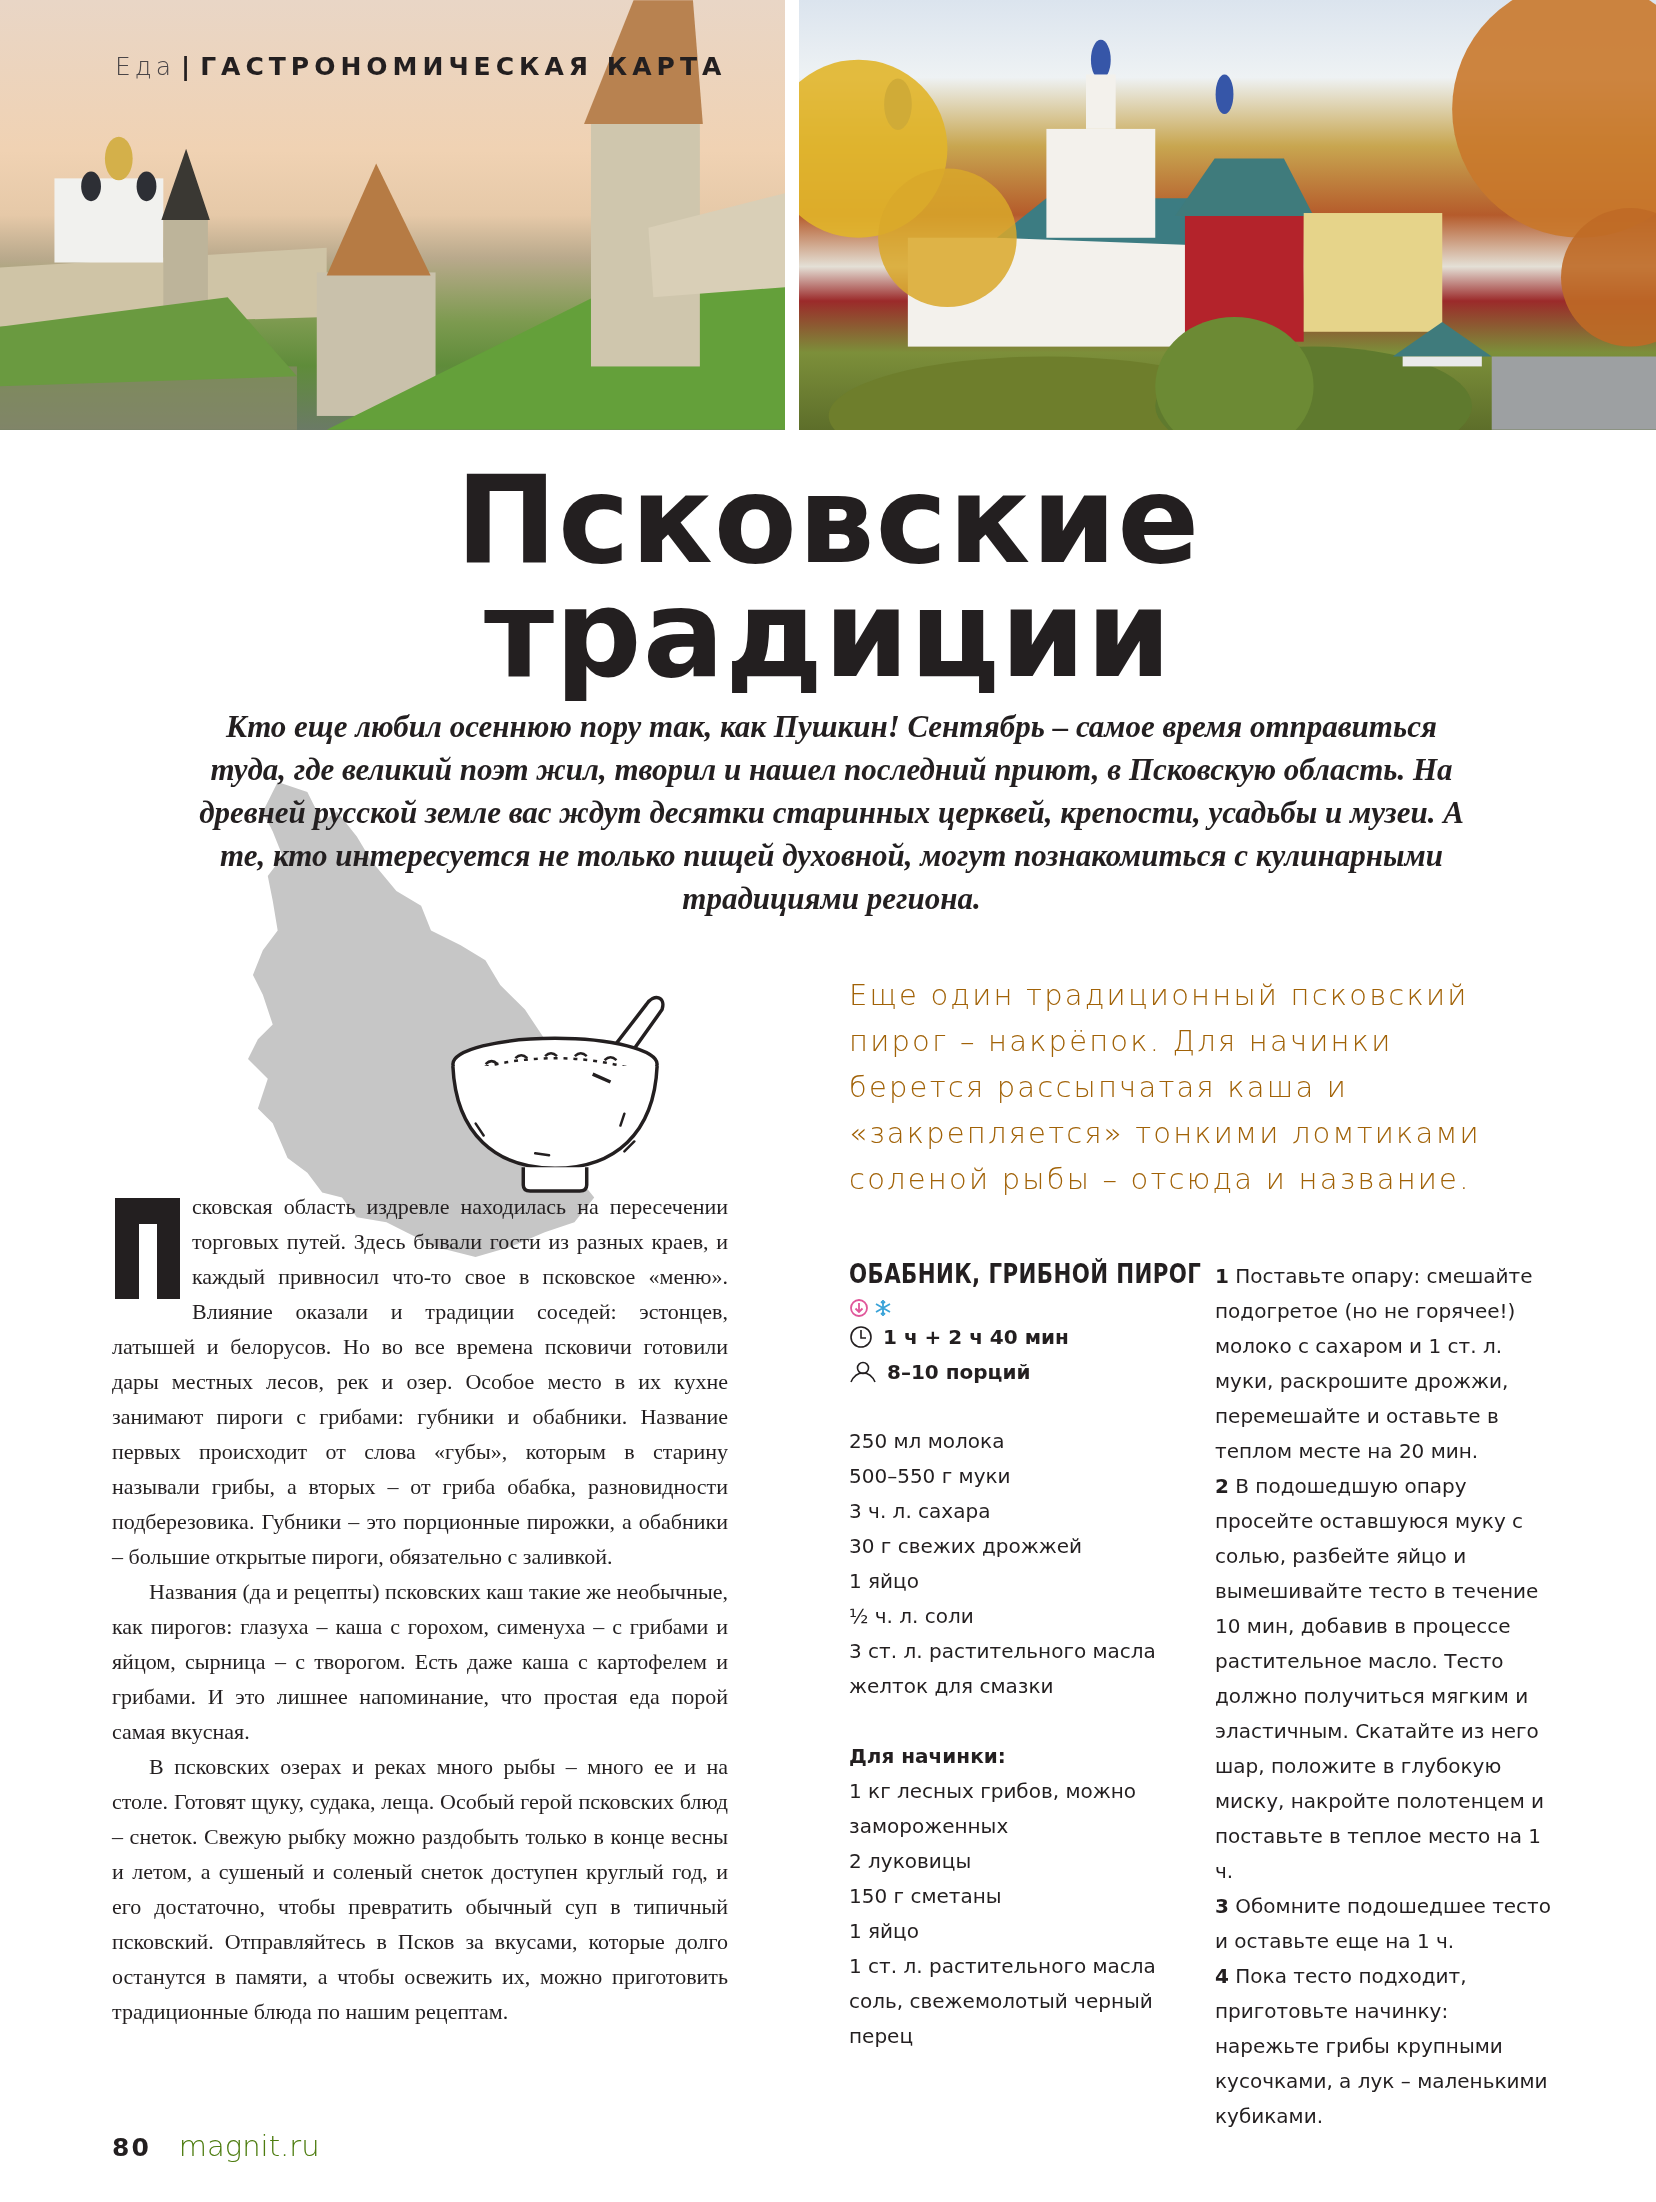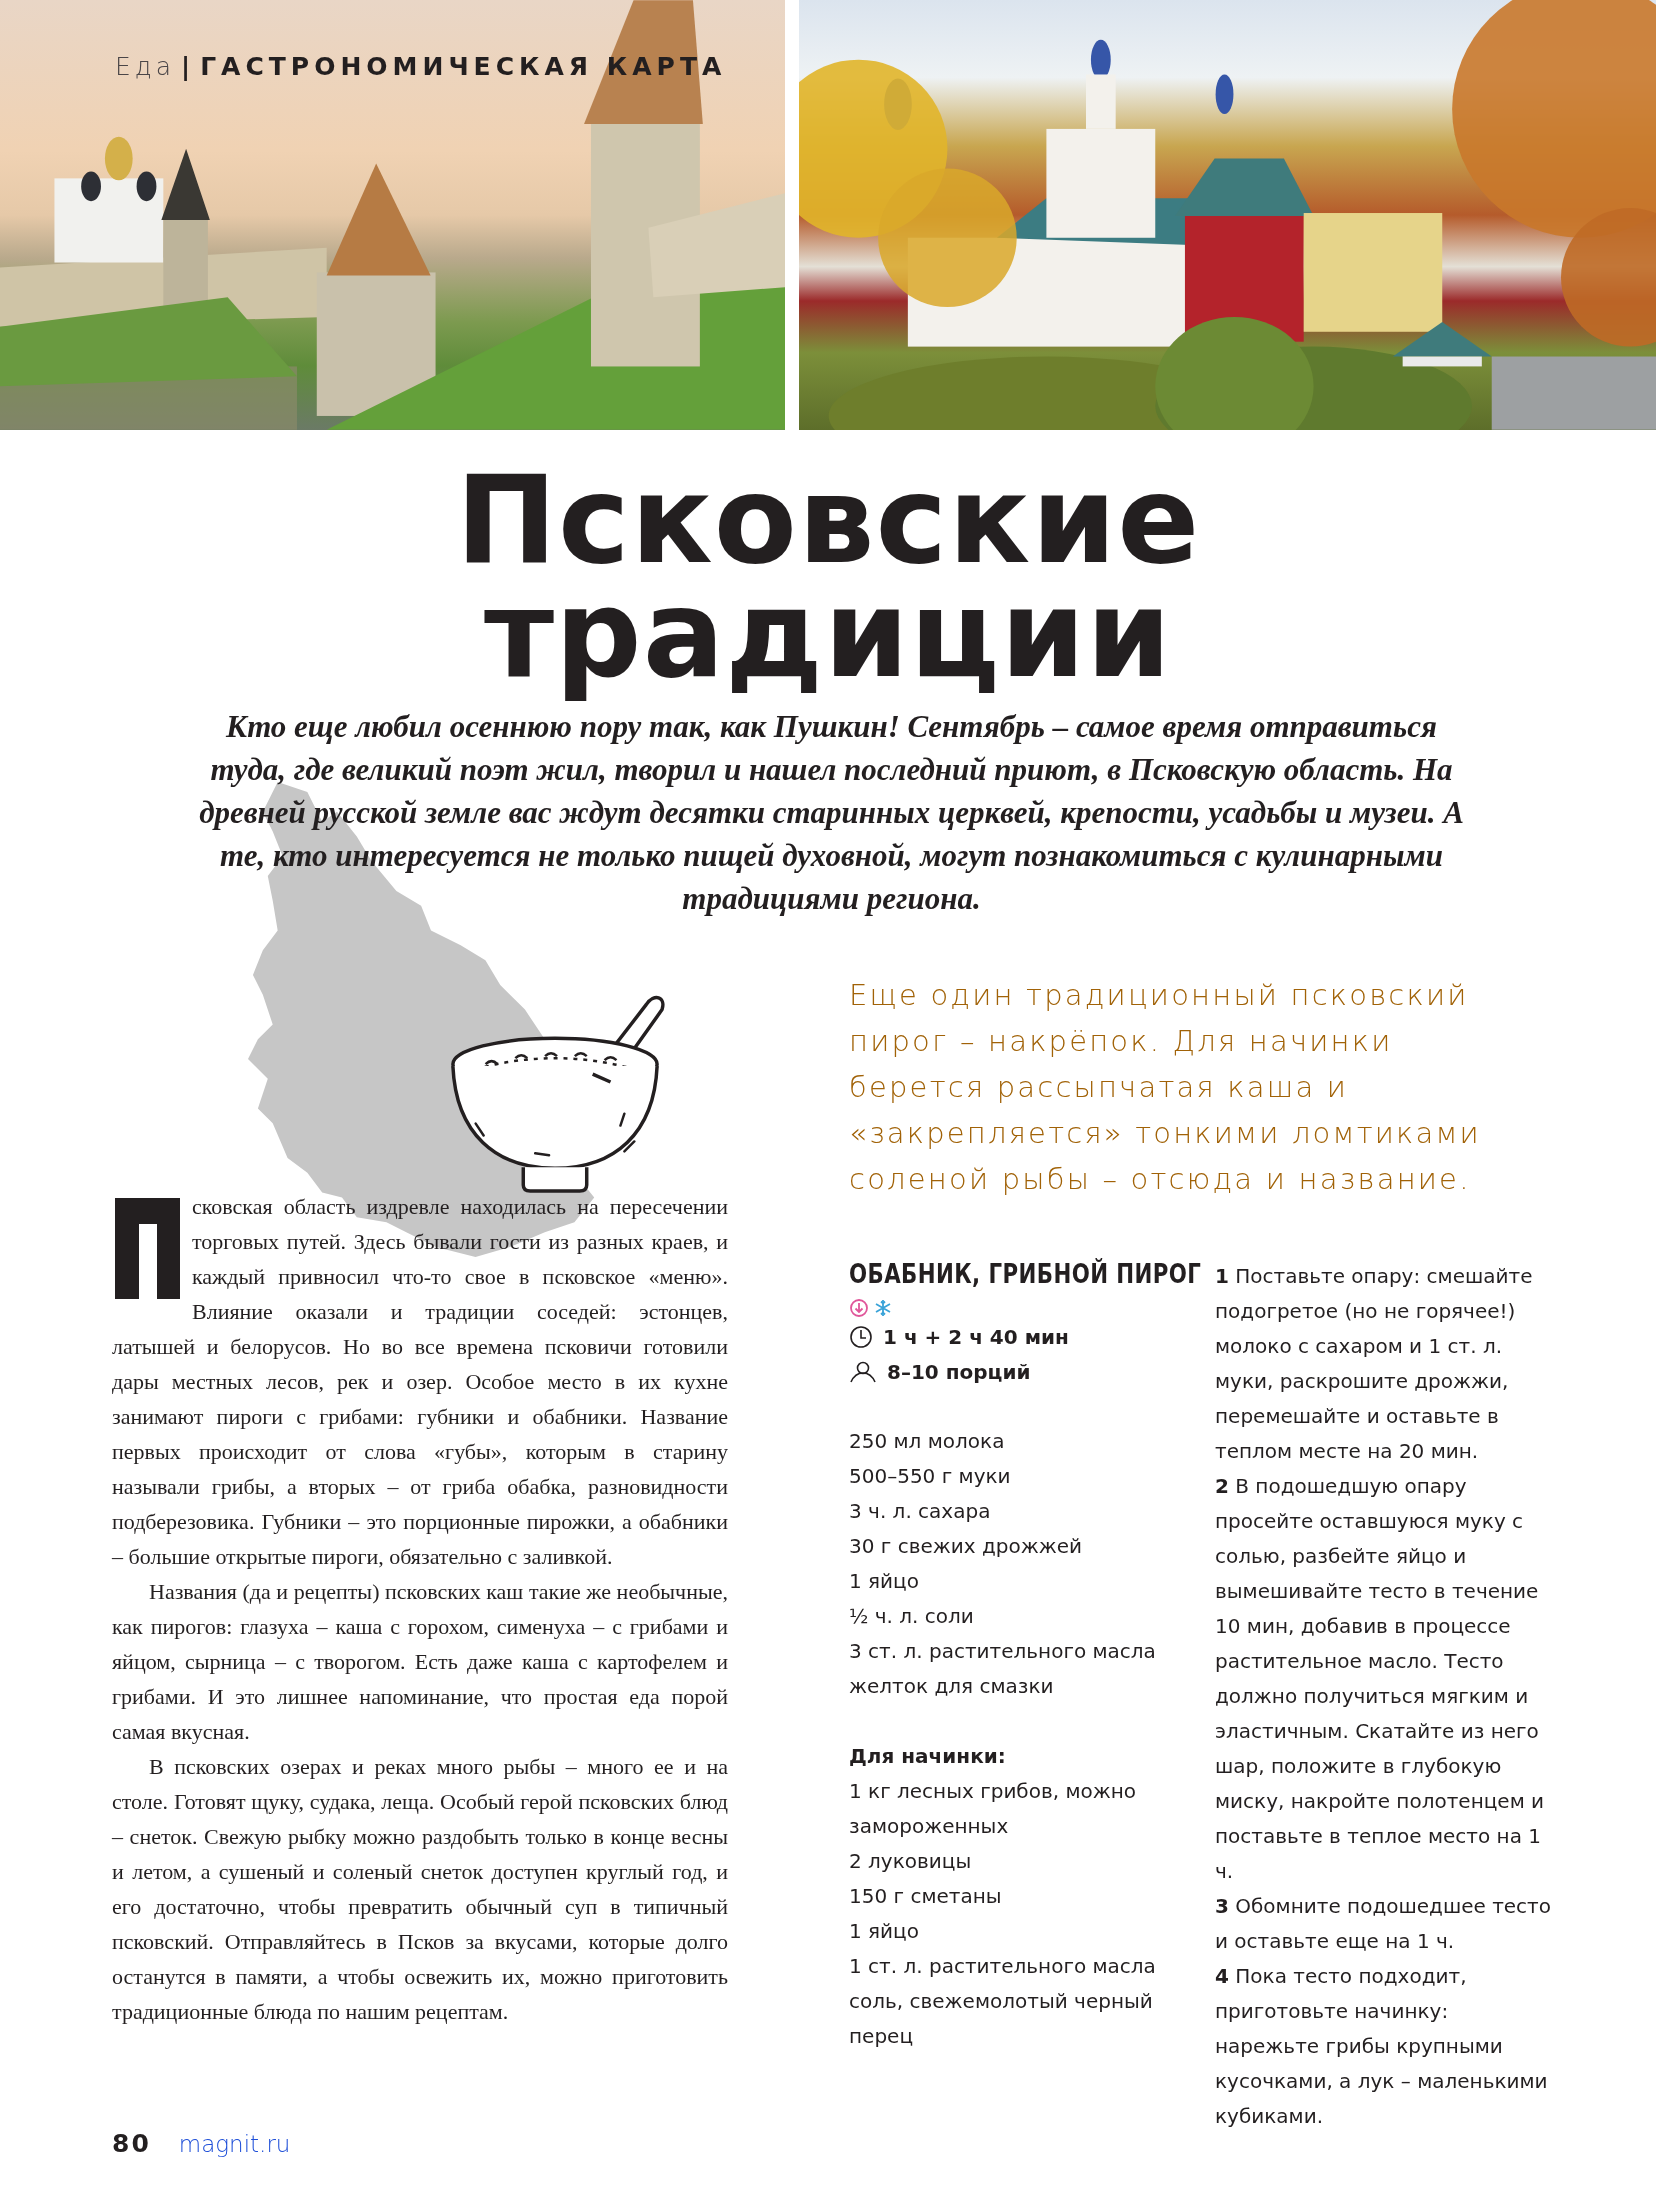--- a/index.html
+++ b/index.html
@@ -51,21 +51,21 @@
   .ing-gap { height:35px; }
   .ing-head { font-weight:700; }
 
   .steps { position:absolute; left:1215px; top:1259px; width:337px; font-family:"DejaVu Sans", sans-serif; font-size:20px; line-height:35px; color:#231f20; }
   .steps p { margin:0; }
   .steps b { font-weight:700; }
 
   
   .footer { position:absolute; left:112px; top:2129px; font-family:"DejaVu Sans", sans-serif; display:flex; align-items:baseline; gap:28px; }
   .page-num { font-weight:700; font-size:25px; letter-spacing:2px; color:#231f20; }
-  .site { font-weight:200; font-size:23px; color:#1d4ed8; }
+  .site { font-weight:200; font-size:29px; color:#4d7c0f; }
 </style>
 </head>
 <body>
 
 <div class="photo photo-left">
   <svg width="785" height="430" viewBox="0 0 793 434">
 
     <rect x="0" y="370" width="300" height="64" fill="#8a8a6a" opacity="0.7"></rect>
 
     <polygon points="0,270 330,250 330,320 0,330" fill="#cfc4a6"></polygon>

